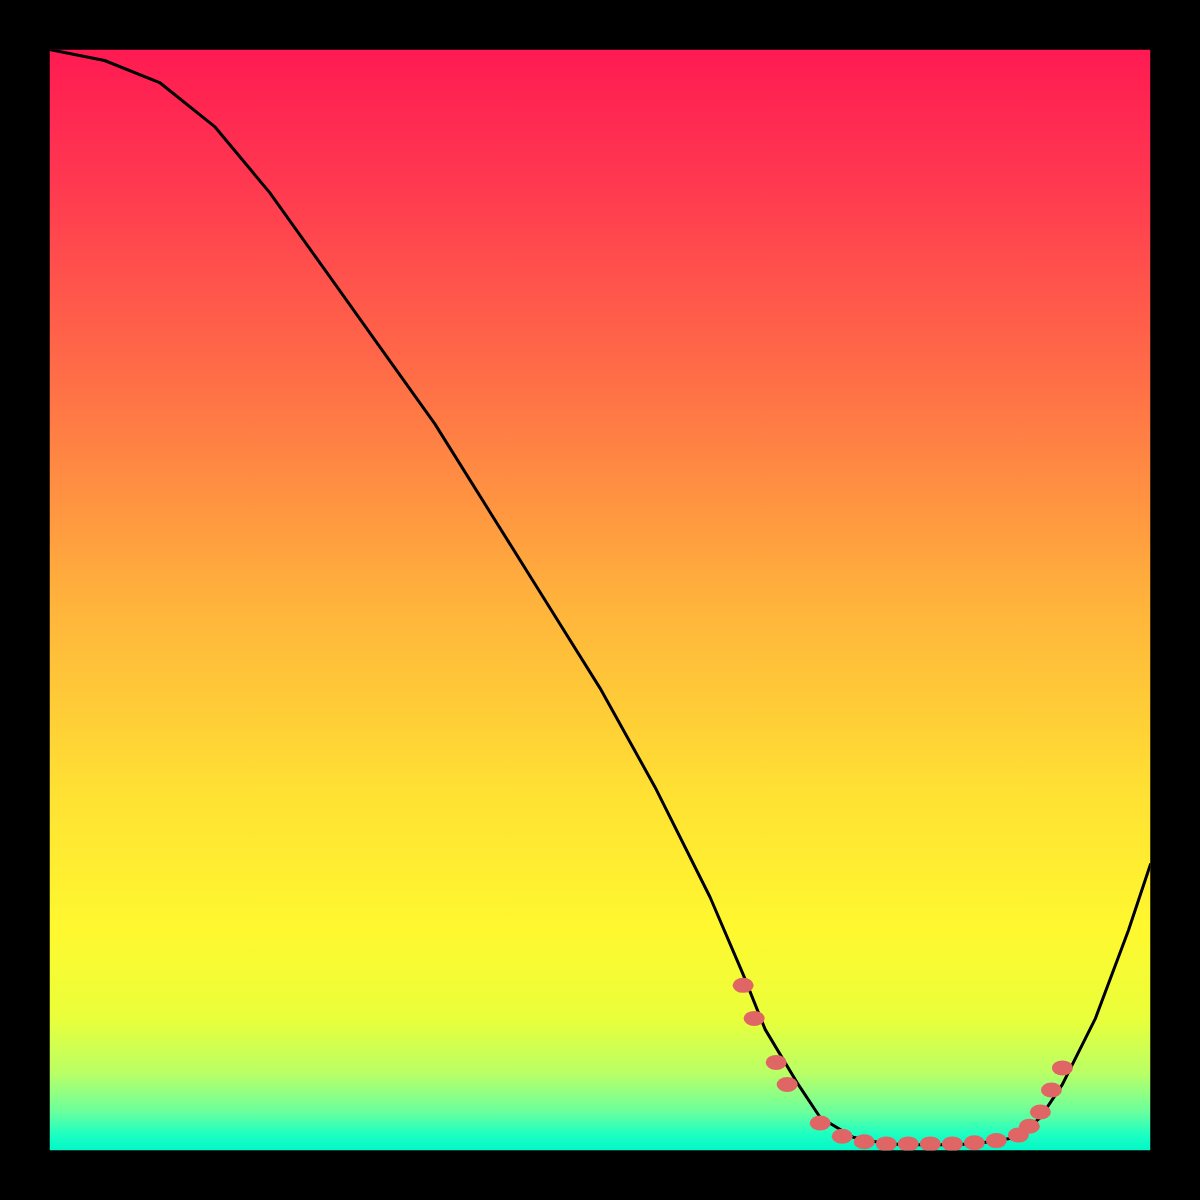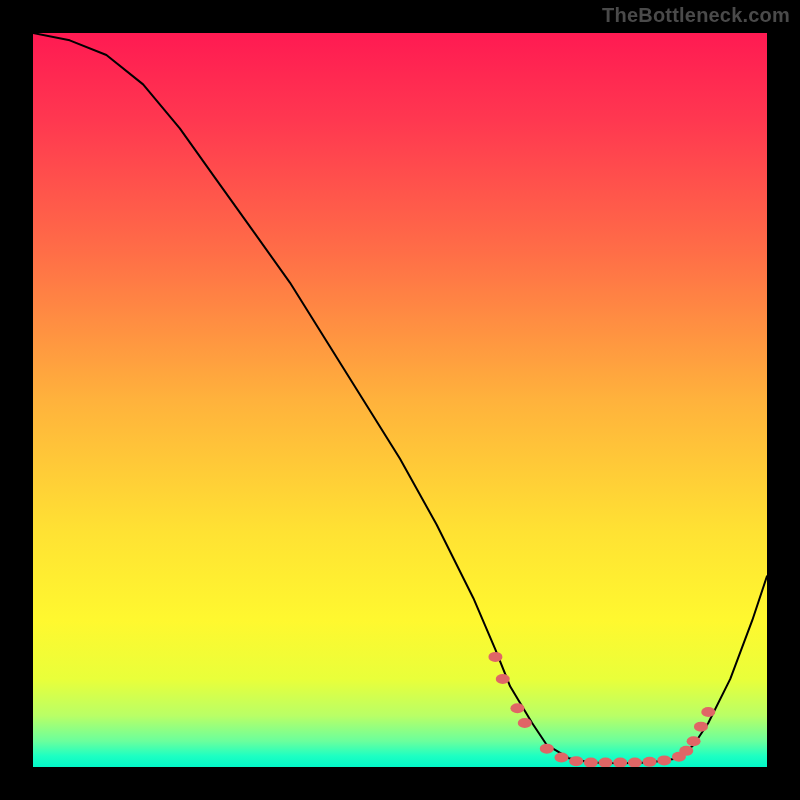--- a/index.html
+++ b/index.html
@@ -38,21 +38,20 @@
     display: block;
     width: 100%;
     height: 100%;
   }
 </style>
 </head>
 <body>
 
 <div class="stage">
 
-  <div class="watermark">TheBottleneck.com</div>
 
   <div class="plot-frame">
     <svg id="chart-svg" viewBox="0 0 734 734" preserveAspectRatio="none">
       <defs>
         <linearGradient id="bg-grad" x1="0" y1="0" x2="0" y2="1">
             <stop offset="0%" stop-color="#ff1a52"></stop>
             <stop offset="12%" stop-color="#ff3850"></stop>
             <stop offset="30%" stop-color="#ff6e47"></stop>
             <stop offset="50%" stop-color="#ffb23c"></stop>
             <stop offset="68%" stop-color="#ffe233"></stop>

